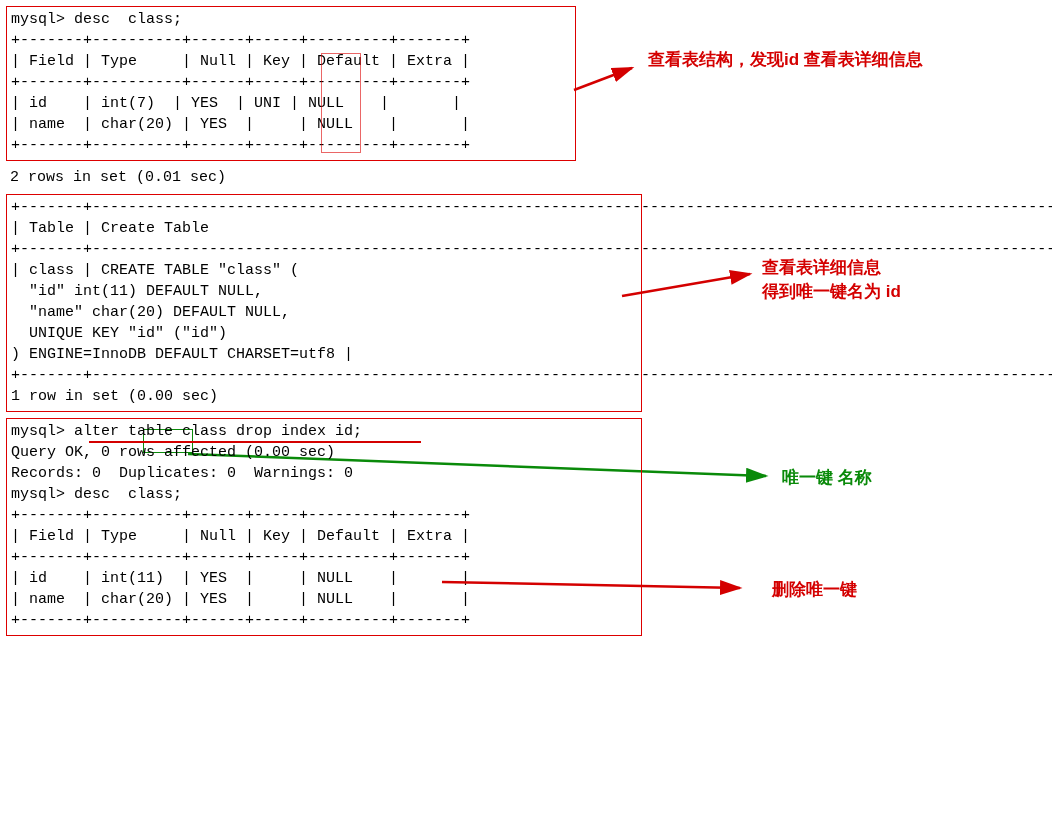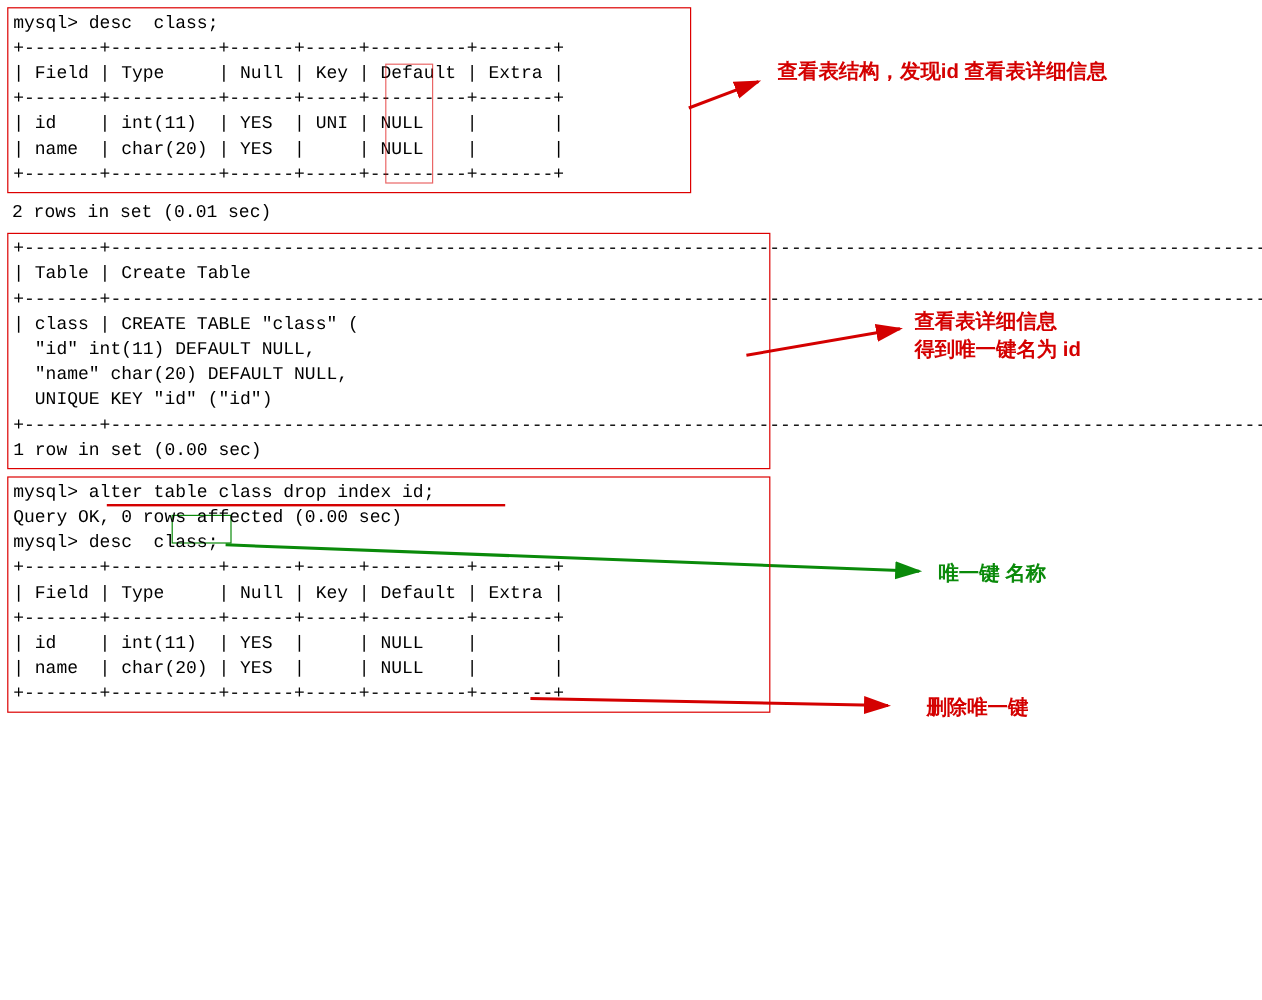--- a/index.html
+++ b/index.html
@@ -66,21 +66,21 @@
   }
 </style>
 </head>
 <body>
 
 <div class="block" style="width:570px;">
   <pre>mysql&gt; desc  class;</pre>
   <pre>+-------+----------+------+-----+---------+-------+</pre>
   <pre>| Field | Type     | Null | Key | Default | Extra |</pre>
   <pre>+-------+----------+------+-----+---------+-------+</pre>
-  <pre>| id    | int(11)  | YES  | UNI | NULL    |       |</pre>
+  <pre>| id    | int(7)  | YES  | UNI | NULL    |       |</pre>
   <pre>| name  | char(20) | YES  |     | NULL    |       |</pre>
   <pre>+-------+----------+------+-----+---------+-------+</pre>
 
   <div class="hl-key" style="left:314px; top:46px; width:38px; height:98px;"></div>
 </div>
 <pre class="outside">2 rows in set (0.01 sec)</pre>
 
 <svg class="arrow" style="left:572px; top:62px; width:70px; height:40px;">
   <defs>
     <marker id="ah-red" markerWidth="10" markerHeight="10" refX="8" refY="3" orient="auto">
@@ -92,20 +92,21 @@
 <div class="annot" style="left:648px; top:48px;">查看表结构，发现id 查看表详细信息</div>
 
 <div class="block" style="width:636px;">
   <pre>+-------+---------------------------------------------------------------------------------------------------------------------------------+</pre>
   <pre>| Table | Create Table                                                                                                                    |</pre>
   <pre>+-------+---------------------------------------------------------------------------------------------------------------------------------+</pre>
   <pre>| class | CREATE TABLE "class" (</pre>
   <pre>  "id" int(11) DEFAULT NULL,</pre>
   <pre>  "name" char(20) DEFAULT NULL,</pre>
   <pre>  UNIQUE KEY "id" ("id")</pre>
+  <pre>) ENGINE=InnoDB DEFAULT CHARSET=utf8 |</pre>
   <pre>+-------+---------------------------------------------------------------------------------------------------------------------------------+</pre>
   <pre>1 row in set (0.00 sec)</pre>
 
   <div class="hl-green" style="left:136px; top:234px; width:48px; height:22px;"></div>
 </div>
 
 <svg class="arrow" style="left:620px; top:266px; width:140px; height:40px;">
   <line x1="2" y1="30" x2="130" y2="8" stroke="#d40000" stroke-width="2.5" marker-end="url(#ah-red)"></line>
 </svg>
 <div class="annot" style="left:762px; top:256px;">
@@ -119,20 +120,21 @@
       <path d="M0,0 L9,3 L0,6 Z" fill="#0a8a0a"></path>
     </marker>
   </defs>
   <line x1="2" y1="6" x2="580" y2="28" stroke="#0a8a0a" stroke-width="2.5" marker-end="url(#ah-green)"></line>
 </svg>
 <div class="annot annot-green" style="left:782px; top:466px;">唯一键 名称</div>
 
 <div class="block" style="width:636px;">
   <pre>mysql&gt; alter table class drop index id;</pre>
   <pre>Query OK, 0 rows affected (0.00 sec)</pre>
+  <pre>Records: 0  Duplicates: 0  Warnings: 0</pre>
   <pre></pre>
   <pre>mysql&gt; desc  class;</pre>
   <pre>+-------+----------+------+-----+---------+-------+</pre>
   <pre>| Field | Type     | Null | Key | Default | Extra |</pre>
   <pre>+-------+----------+------+-----+---------+-------+</pre>
   <pre>| id    | int(11)  | YES  |     | NULL    |       |</pre>
   <pre>| name  | char(20) | YES  |     | NULL    |       |</pre>
   <pre>+-------+----------+------+-----+---------+-------+</pre>
 
   <div class="underline-red" style="left:82px; top:22px; width:332px;"></div>

